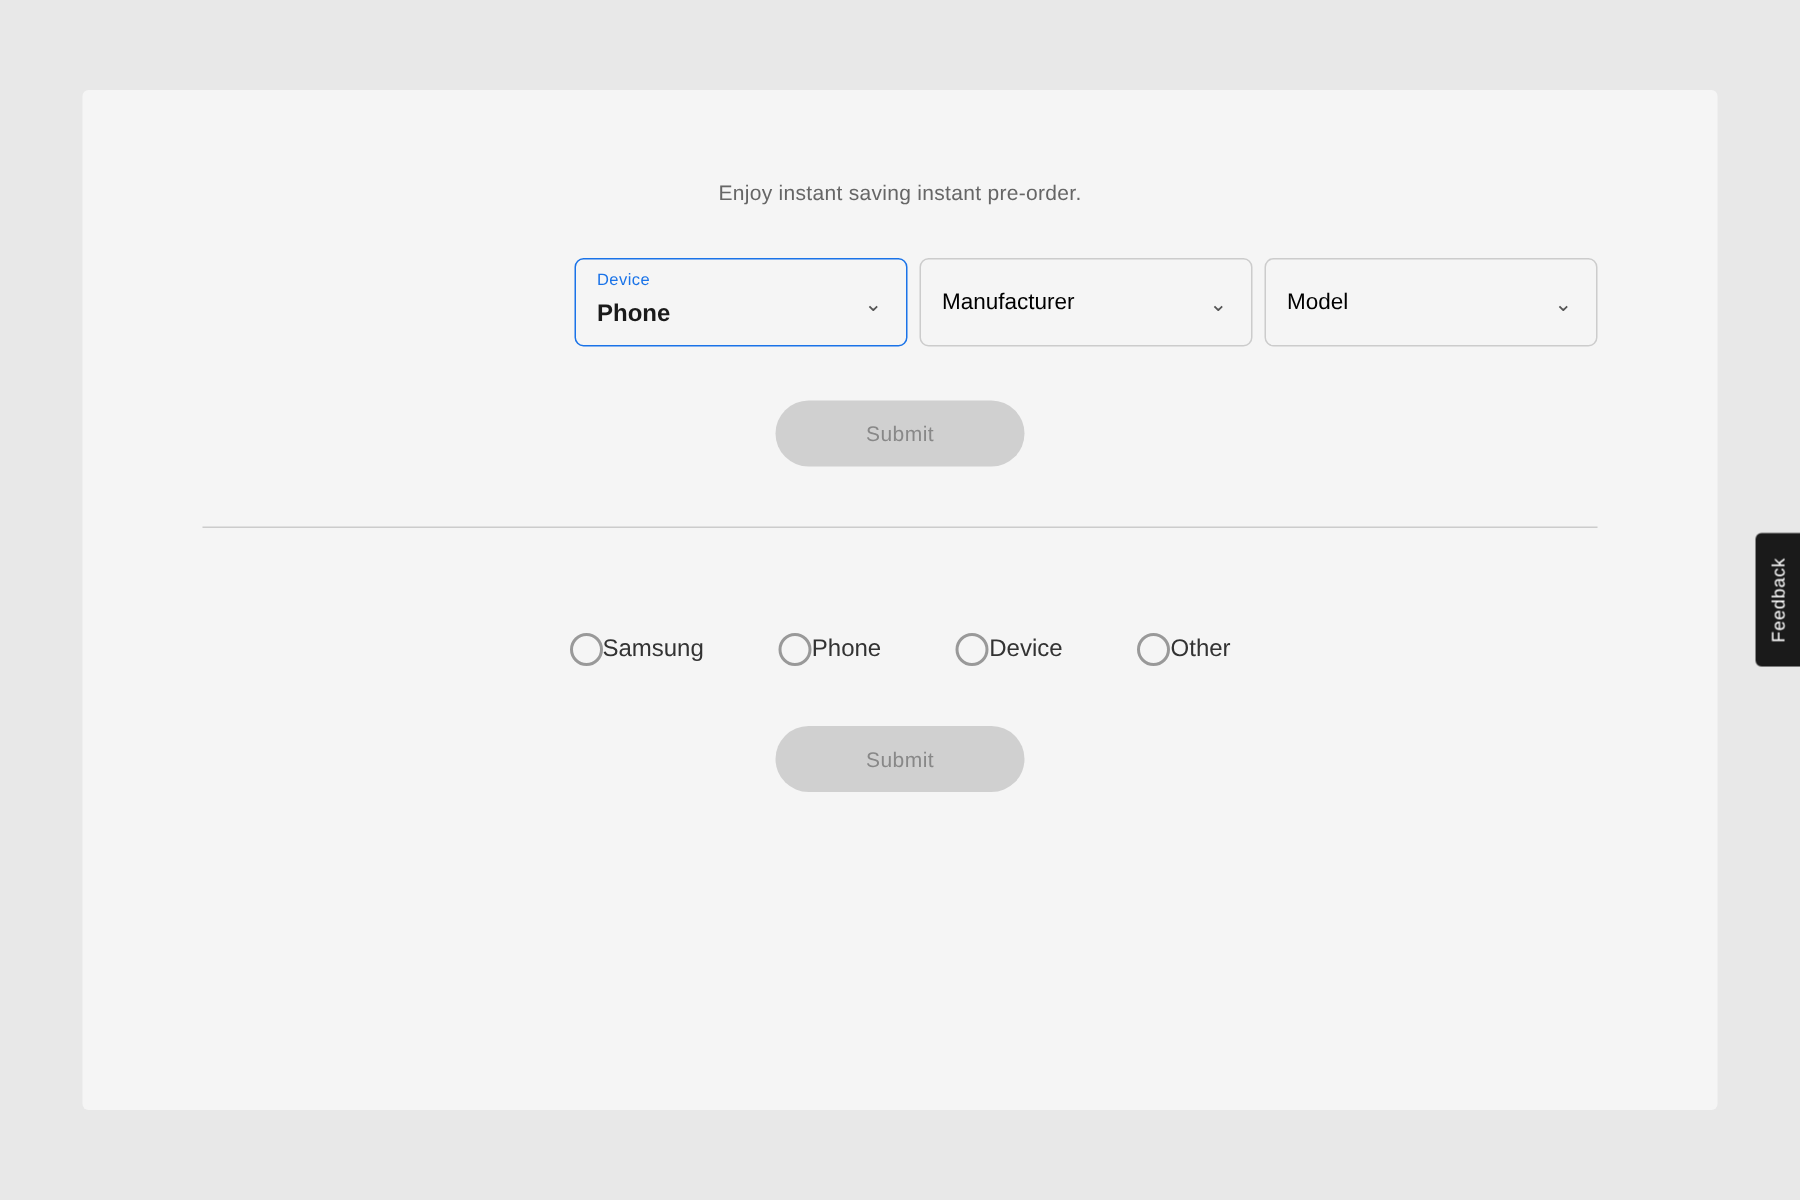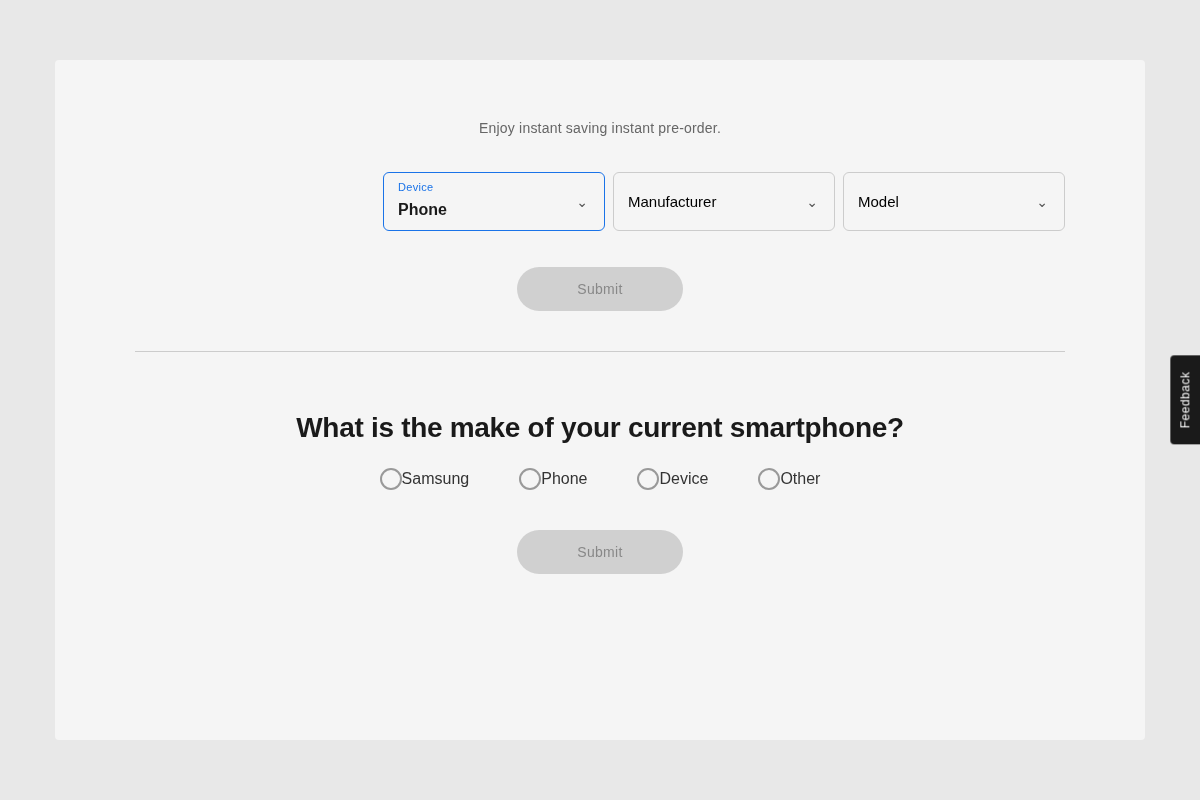--- a/index.html
+++ b/index.html
@@ -230,21 +230,20 @@
       </div>
 
     </div>
 
     <button class="submit-btn">Submit</button>
   </div>
 
   <div class="divider"></div>
 
   <div class="section-2">
-    <h2 class="section-title">What is the make of your current smartphone?</h2>
 
     <div class="radio-group">
 
       <label class="radio-option">
         <div class="radio-circle"></div>
         <span class="radio-label">Samsung</span>
       </label>
 
       <label class="radio-option">
         <div class="radio-circle"></div>

